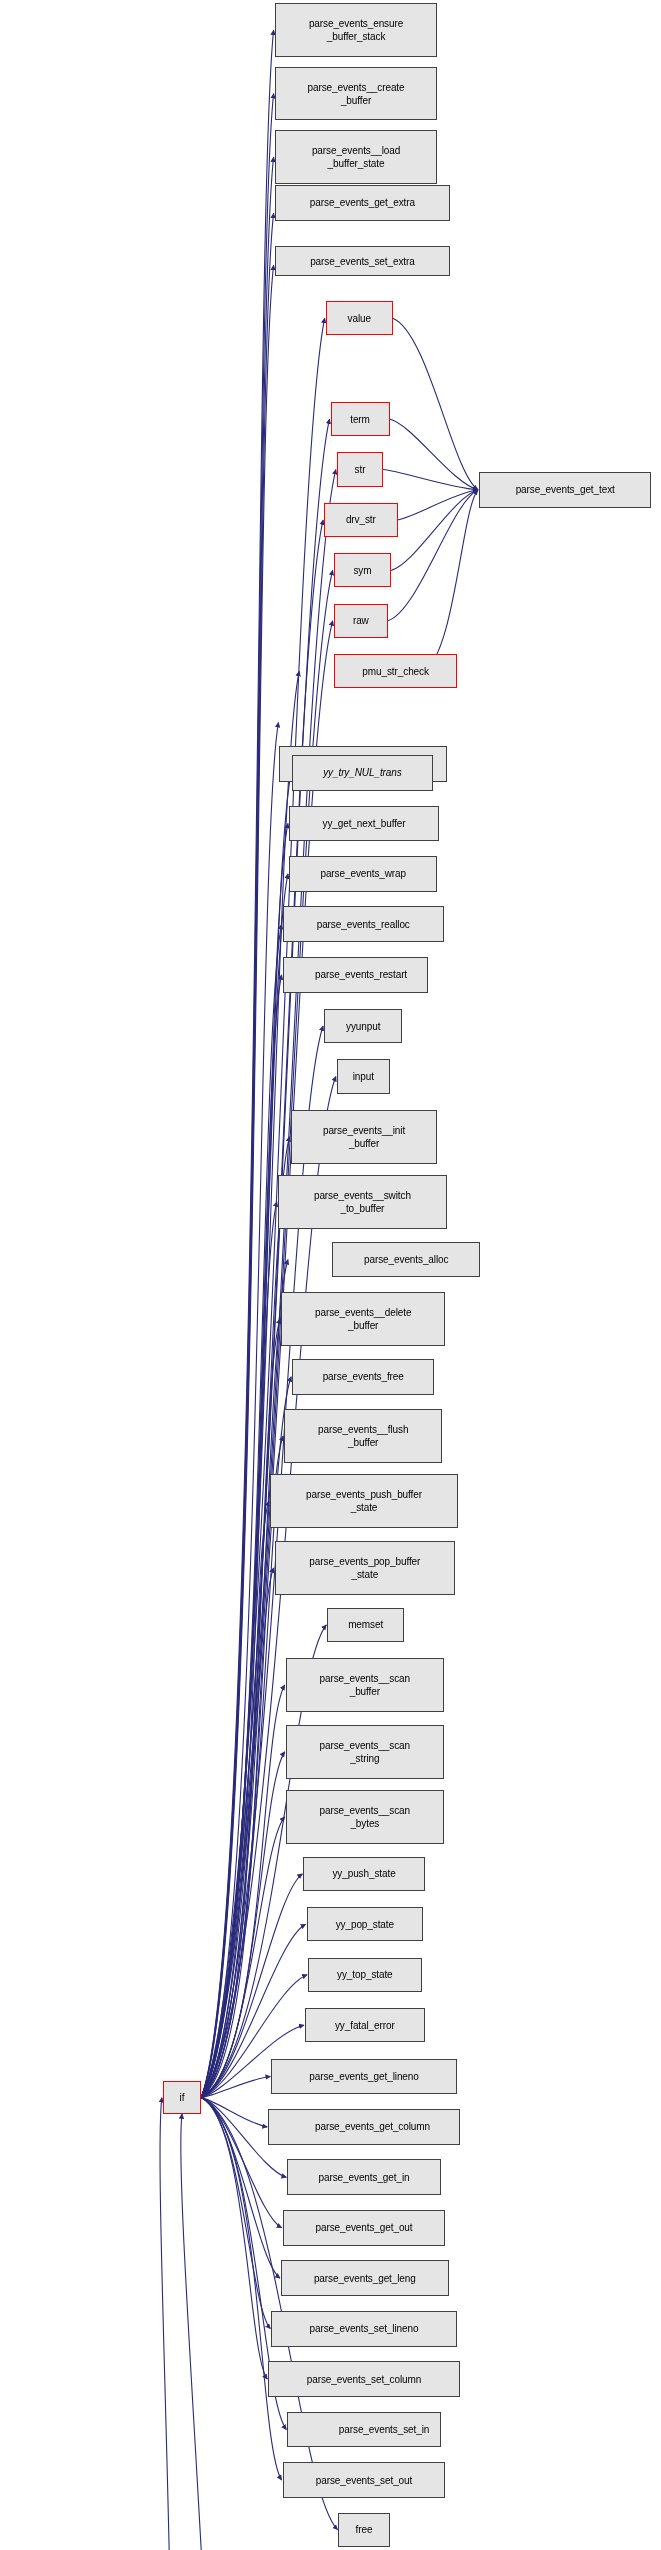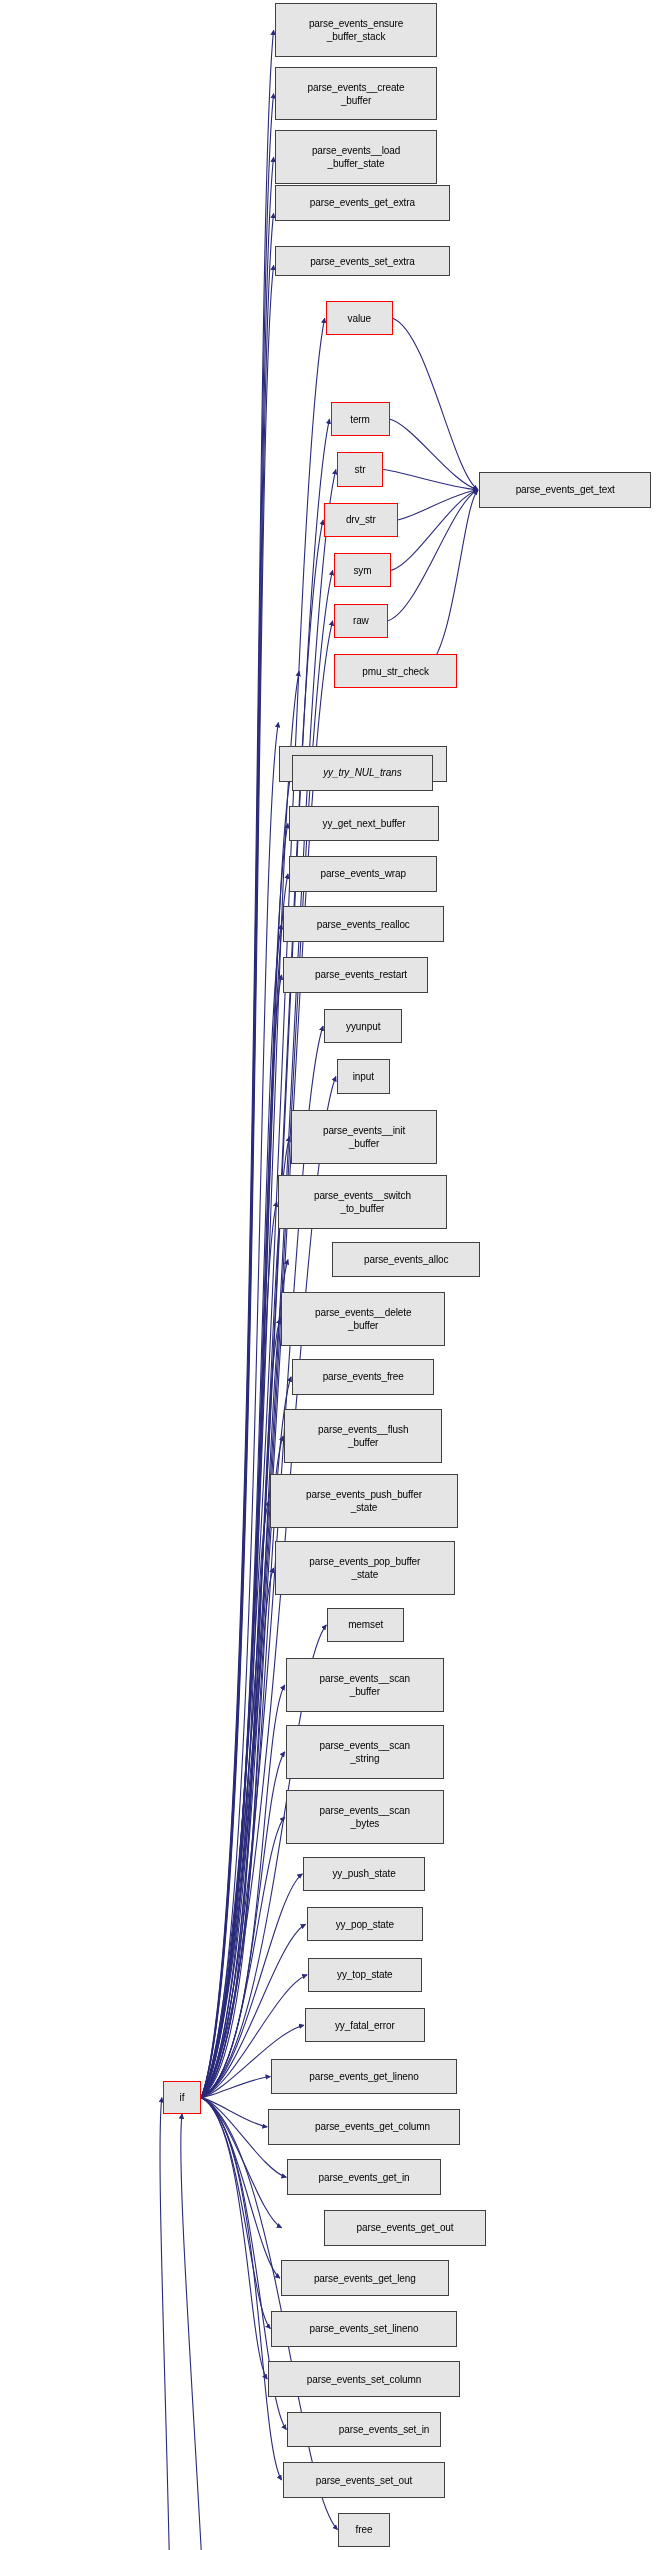--- a/index.html
+++ b/index.html
@@ -163,20 +163,20 @@
 _string</div>
     <div class="node plain" style="left: 285.795px; top: 1790.04px; width: 158.065px; height: 53.7013px;">parse_events__scan
 _bytes</div>
     <div class="node plain" style="left: 303.357px; top: 1856.76px; width: 121.343px; height: 34.1736px;">yy_push_state</div>
     <div class="node plain" style="left: 306.551px; top: 1907.21px; width: 116.553px; height: 34.1736px;">yy_pop_state</div>
     <div class="node plain" style="left: 308.147px; top: 1957.66px; width: 113.36px; height: 34.1736px;">yy_top_state</div>
     <div class="node plain" style="left: 304.954px; top: 2008.1px; width: 119.746px; height: 34.1736px;">yy_fatal_error</div>
     <div class="node plain" style="left: 271.425px; top: 2058.55px; width: 185.208px; height: 35.8009px;">parse_events_get_lineno</div>
     <div class="node plain" style="left: 268.232px; top: 2109px; width: 191.594px; height: 35.8009px; padding-left: 17px;">parse_events_get_column</div>
     <div class="node plain" style="left: 287.391px; top: 2159.44px; width: 153.275px; height: 35.8009px;">parse_events_get_in</div>
-    <div class="node plain" style="left: 282.601px; top: 2209.89px; width: 162.855px; height: 35.8009px; margin-left: 41px;">parse_events_get_out</div>
+    <div class="node plain" style="left: 282.601px; top: 2209.89px; width: 162.855px; height: 35.8009px;">parse_events_get_out</div>
     <div class="node plain" style="left: 281.005px; top: 2260.34px; width: 167.645px; height: 35.8009px;">parse_events_get_leng</div>
     <div class="node plain" style="left: 271.425px; top: 2310.78px; width: 185.208px; height: 35.8009px;">parse_events_set_lineno</div>
     <div class="node plain" style="left: 268.232px; top: 2361.23px; width: 191.594px; height: 35.8009px;">parse_events_set_column</div>
     <div class="node plain" style="left: 287.391px; top: 2411.68px; width: 153.275px; height: 35.8009px; padding-left: 40px;">parse_events_set_in</div>
     <div class="node plain" style="left: 282.601px; top: 2462.13px; width: 162.855px; height: 35.8009px;">parse_events_set_out</div>
     <div class="node plain" style="left: 338.483px; top: 2512.57px; width: 51.0918px; height: 34.1736px;">free</div>
   </div>
 
 </body></html>

